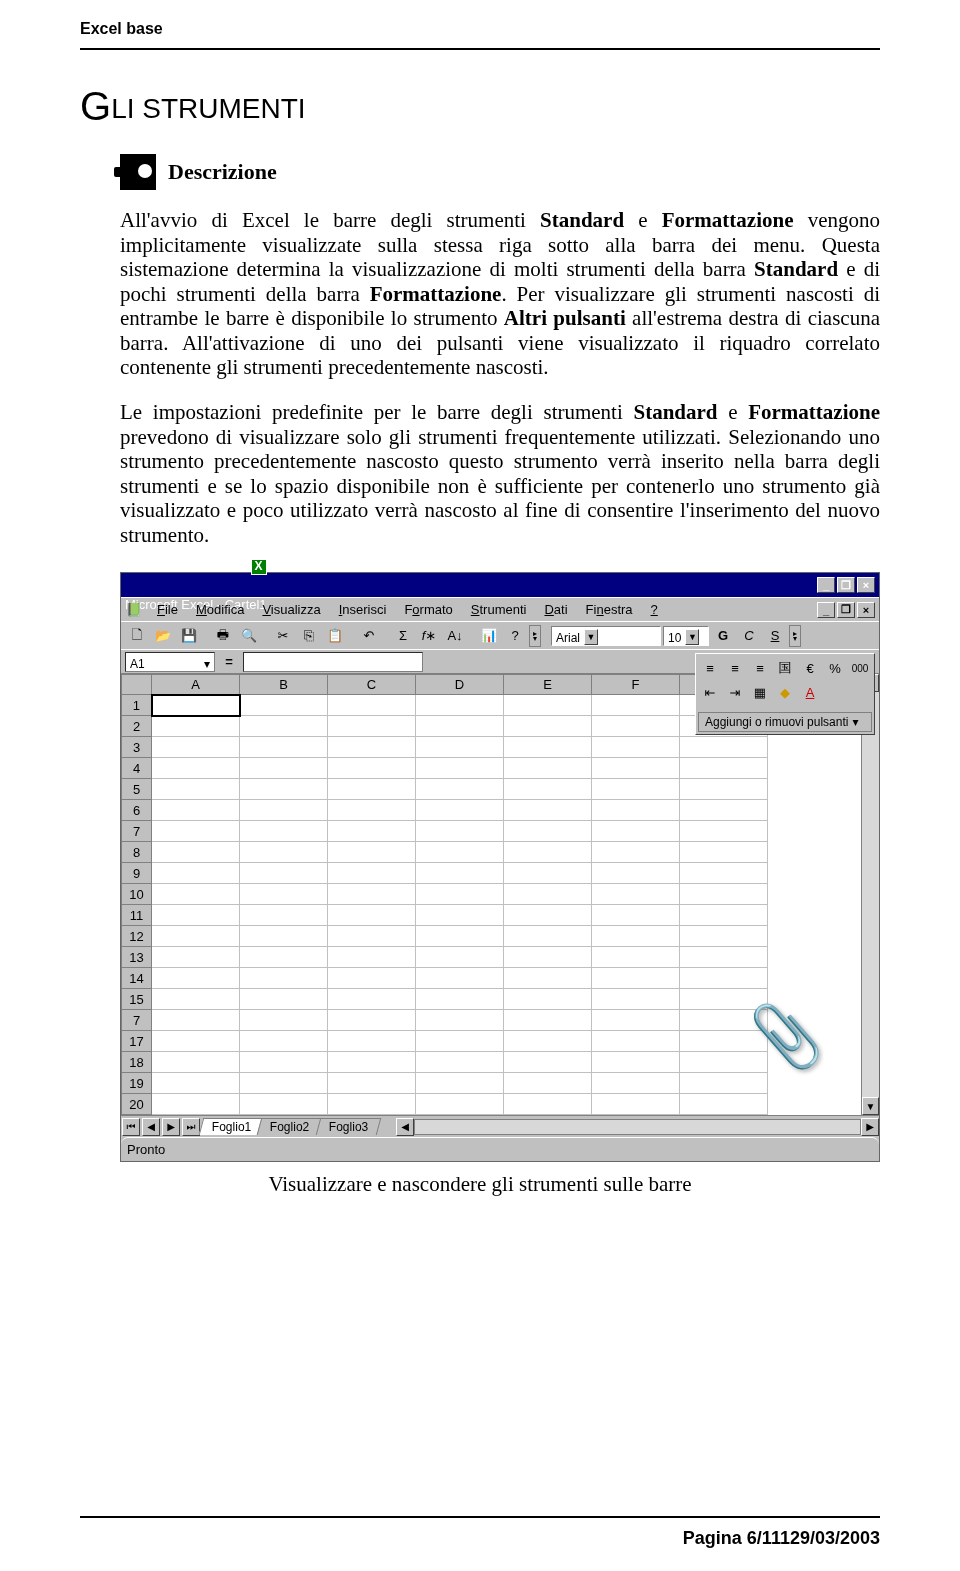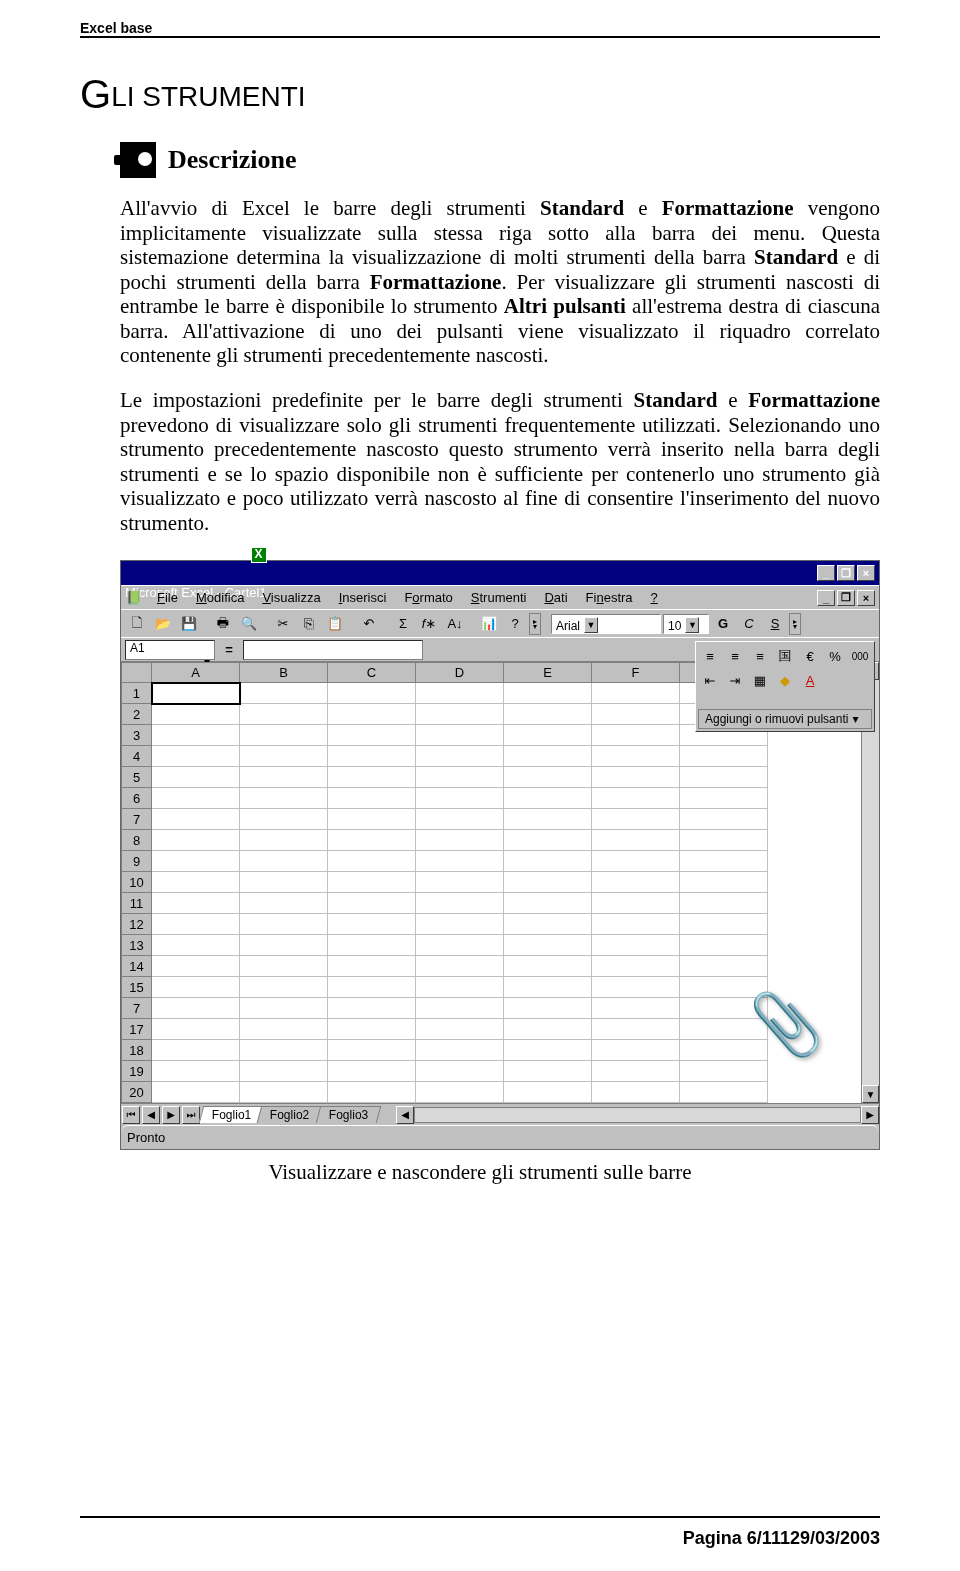--- a/index.html
+++ b/index.html
@@ -7,22 +7,23 @@
     width: 960px;
     height: 1571px;
     background: #fff;
     font-family: "Times New Roman", Times, serif;
     color: #000;
     position: relative;
     padding: 20px 80px 0 80px;
   }
   .doc-header {
     font-family: Arial, sans-serif;
-    font-size: 14px;
+    font-size: 16px;
     font-weight: bold;
+    padding-bottom: 10px;
     border-bottom: 2px solid #000;
     margin-bottom: 34px;
   }
   .section-title {
     font-family: Arial, sans-serif;
     font-size: 28px;
     margin-bottom: 25px;
   }
   .st-first { font-size: 40px; vertical-align: -2px; }
   .desc-line { display: flex; align-items: center; gap: 12px; margin: 10px 0 18px 40px; }
@@ -30,21 +31,21 @@
     width: 36px; height: 36px; background: #000; position: relative;
   }
   .desc-icon::before {
     content:""; position:absolute; right:4px; top:10px; width:14px; height:14px;
     border-radius:50%; background:#fff;
   }
   .desc-icon::after {
     content:""; position:absolute; left:-6px; top:13px; width:12px; height:10px;
     background:#000; border-radius:2px;
   }
-  .desc-label { font-size: 26px; font-weight: bold; font-family: "Times New Roman", serif; }
+  .desc-label { font-size: 22px; font-weight: bold; font-family: "Times New Roman", serif; }
   .body-text { font-size: 21px; line-height: 1.17; text-align: justify; margin: 0 0 20px 40px; }
   .bold { font-weight: bold; }
   .caption { text-align: center; font-size: 21px; margin: 10px 40px 0 40px; }
 
   
   .excel {
     margin: 25px 40px 0 40px;
     border: 1px solid #666;
     background: #c0c0c0;
     font-family: "MS Sans Serif", Tahoma, Arial, sans-serif;
@@ -89,28 +90,28 @@
   .more-arrow { width:12px; height:22px; background:#c0c0c0; border:1px solid #808080; display:flex; flex-direction:column; align-items:center; justify-content:center; font-size:8px; line-height:5px;}
 
   .toolbar2 {
     position:absolute; right:4px; top:80px;
     background:#c0c0c0; border:1px solid #404040; border-top-color:#fff; border-left-color:#fff;
     padding:2px; z-index:5;
   }
   .toolbar2-row { display:flex; gap:1px; height:24px; align-items:center; }
   .addremove {
     background:#c0c0c0; border:1px solid #808080; padding:2px 6px; font-size:12px;
-    display:flex; align-items:center; gap:4px; margin-top:17px;
+    display:flex; align-items:center; gap:4px; margin-top:8px;
   }
 
   .formulabar {
     background:#c0c0c0; height:24px; display:flex; align-items:center;
     border-top:1px solid #fff; padding:2px 4px; gap:4px;
   }
-  .namebox { background:#fff; border:1px inset #808080; width:90px; height:20px; display:flex; align-items:flex-start; padding:0 4px; font-size:12px;flex-direction:column; }
+  .namebox { background:#fff; border:1px inset #808080; width:90px; height:20px; display:flex; align-items:flex-end; padding:0 4px; font-size:12px; }
   .eq { width:20px; text-align:center; font-weight:bold; }
   .formula-input { background:#fff; border:1px inset #808080; flex:0 0 180px; height:20px; }
 
   .grid-wrap { display:flex; background:#fff; border-top:1px solid #808080; }
   .grid { border-collapse:collapse; background:#fff; }
   .grid th, .grid td { border:1px solid #c0c0c0; font-size:13px; font-weight:normal; }
   .grid .corner { width:30px; height:20px; background:#c0c0c0; border:1px solid #808080; }
   .grid .colh { background:#c0c0c0; height:20px; width:88px; border:1px solid #808080; text-align:center; }
   .grid .rowh { background:#c0c0c0; width:30px; height:21px; border:1px solid #808080; text-align:center; }
   .grid .cell { background:#fff; height:21px; }

